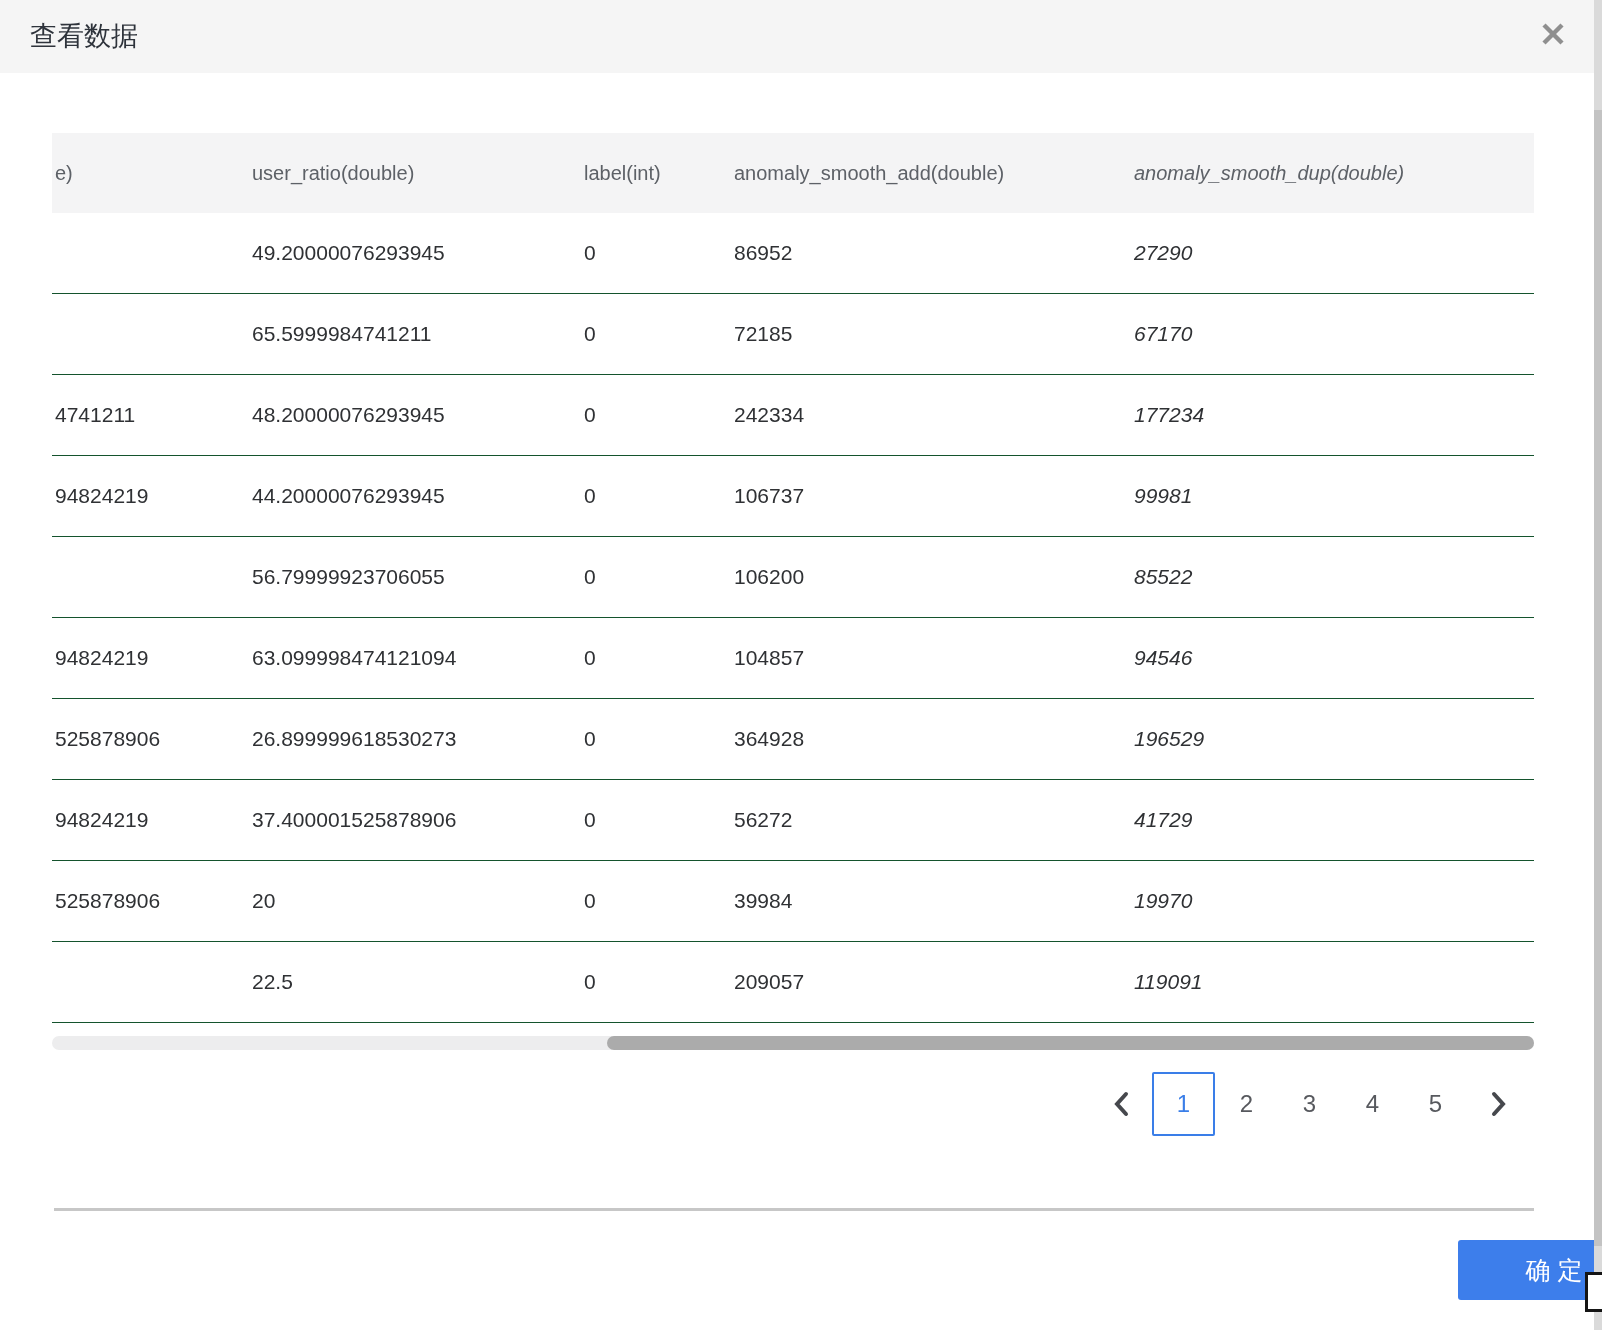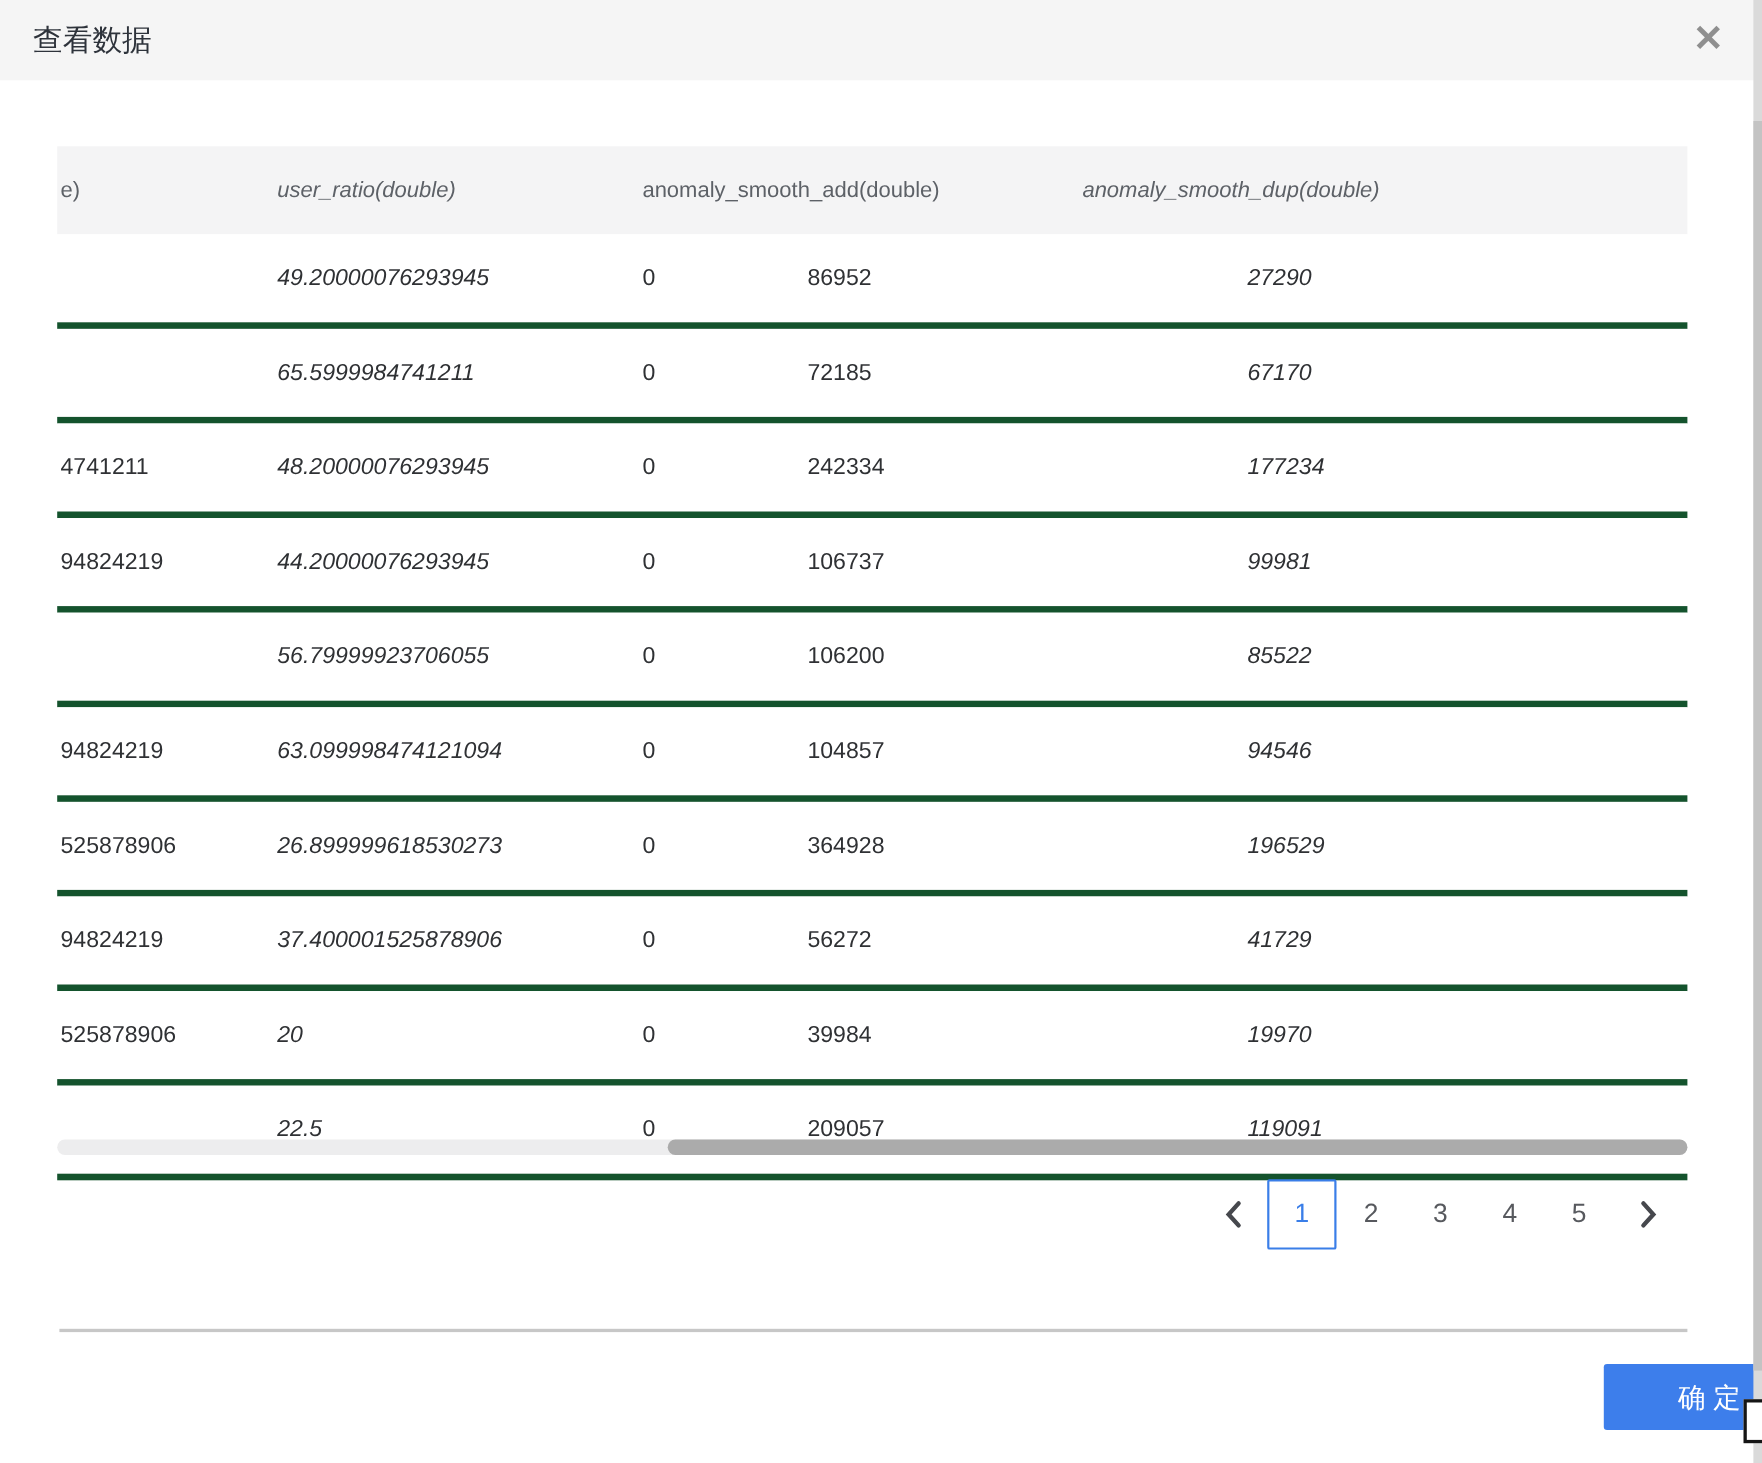--- a/index.html
+++ b/index.html
@@ -21,28 +21,28 @@
   }
   .close-btn{
     position:absolute;left:1538px;top:19px;width:30px;height:30px;
     cursor:pointer;display:flex;align-items:center;justify-content:center;
   }
   
   .data-table{
     position:absolute;left:52px;top:133px;width:1482px;
   }
   .thead{display:flex;height:80px;background:#f4f4f5;}
-  .trow{display:flex;height:80px;background:#fff;border-bottom:6px solid #14532d;}
+  .trow{display:flex;height:80px;background:#fff;border-bottom:1px solid #14532d;}
   .cell{
     flex:none;line-height:80px;font-size:21px;color:#2f3134;
     white-space:nowrap;overflow:visible;
   }
   .thead .cell{font-size:20px;color:#5d6167;}
   .c0{width:200px;padding-left:3px;box-sizing:border-box;}
-  .c1{width:332px;font-style:italic;}
+  .c1{width:332px;}
   .c2{width:150px;}
   .c3{width:400px;}
   .c4{width:400px;font-style:italic;}
   
   .hscroll-track{
     position:absolute;left:52px;top:1036px;width:1482px;height:14px;
     border-radius:7px;background:#ededee;
   }
   .hscroll-thumb{
     position:absolute;left:555px;top:0;width:927px;height:14px;
@@ -94,20 +94,21 @@
       <line x1="4" y1="4" x2="22" y2="22" stroke="#8f8f8f" stroke-width="4.5"></line>
       <line x1="22" y1="4" x2="4" y2="22" stroke="#8f8f8f" stroke-width="4.5"></line>
     </svg>
   </div>
 </div>
 
 <div class="data-table">
   <div class="thead">
     <div class="cell c0">e)</div>
     <div class="cell c1">user_ratio(double)</div>
+    <div class="cell c2">label(int)</div>
     <div class="cell c3">anomaly_smooth_add(double)</div>
     <div class="cell c4">anomaly_smooth_dup(double)</div>
   </div>
   <div>
   <div class="trow">
     <div class="cell c0"></div>
     <div class="cell c1">49.20000076293945</div>
     <div class="cell c2">0</div>
     <div class="cell c3">86952</div>
     <div class="cell c4">27290</div>

